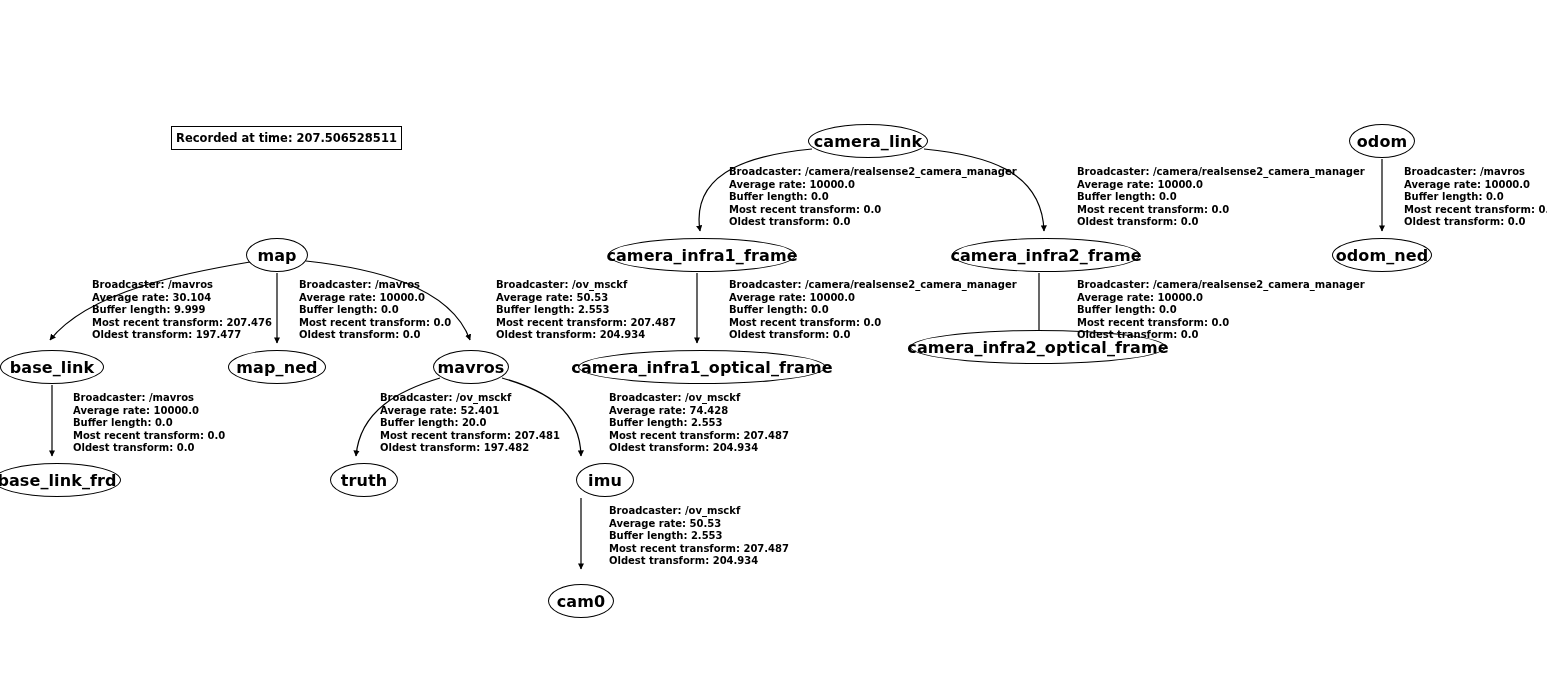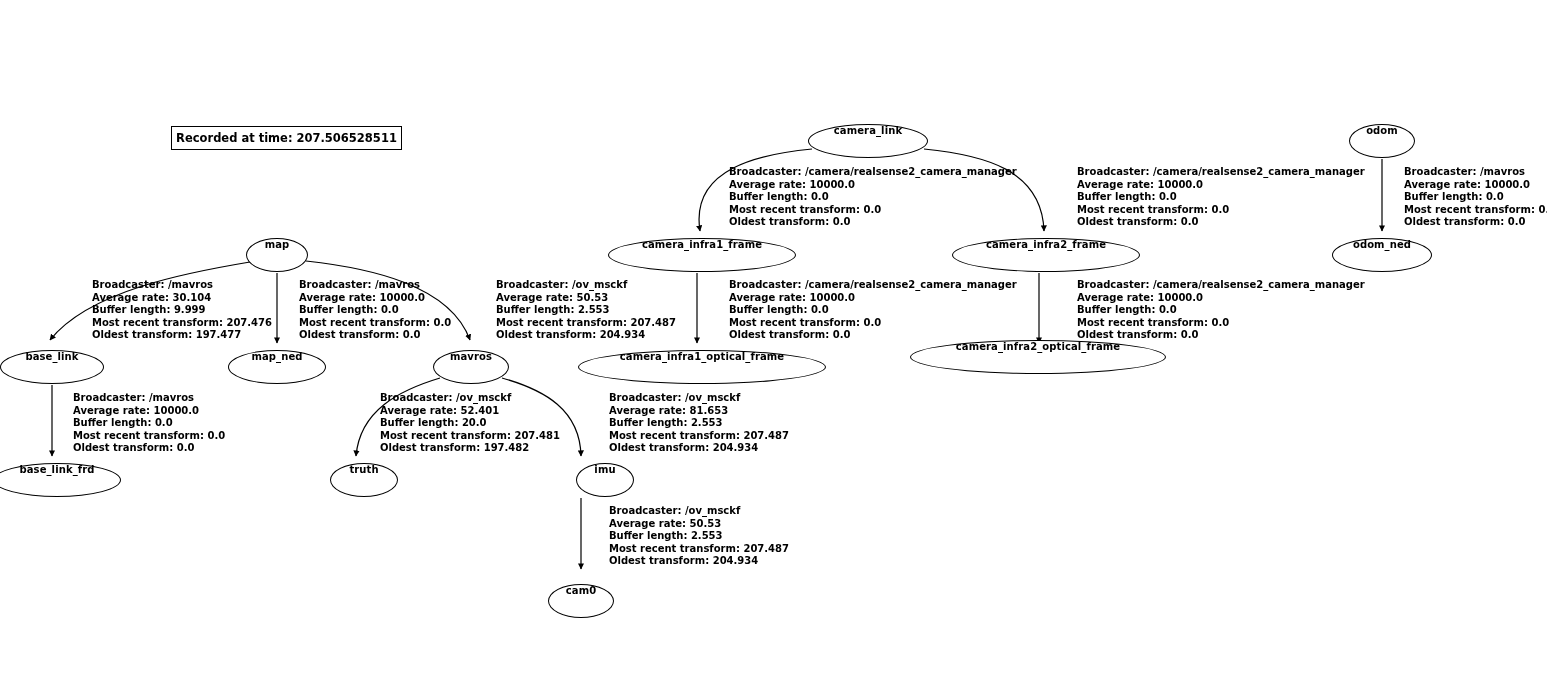--- a/index.html
+++ b/index.html
@@ -19,28 +19,28 @@
     position: absolute;
     left: 0;
     top: 0;
     width: 1547px;
     height: 689px;
     pointer-events: none;
   }
   .node {
     position: absolute;
     display: flex;
-    align-items: flex-start;
+    align-items: center;
     justify-content: center;
     border: 1.2px solid #000000;
     border-radius: 50%;
     background: #ffffff;
     box-sizing: border-box;
     color: #000000;
-    font-size: 10px;
+    font-size: 16px;
     font-weight: 700;
     letter-spacing: 0.1px;
     white-space: nowrap;
     z-index: 2;
   }
   .edge-label {
     position: absolute;
     color: #000000;
     font-size: 10px;
     font-weight: 700;
@@ -126,21 +126,21 @@
       </div>
       <div class="node" style="left: 608px; top: 238px; width: 188px; height: 34px;">
         <span>camera_infra1_frame</span>
       </div>
       <div class="node" style="left: 952px; top: 238px; width: 188px; height: 34px;">
         <span>camera_infra2_frame</span>
       </div>
       <div class="node" style="left: 578px; top: 350px; width: 248px; height: 34px;">
         <span>camera_infra1_optical_frame</span>
       </div>
-      <div class="node" style="left: 910px; top: 340px; width: 256px; height: 34px;">
+      <div class="node" style="left: 910px; top: 330px; width: 256px; height: 34px;">
         <span>camera_infra2_optical_frame</span>
       </div>
       <div class="node" style="left: 1349px; top: 124px; width: 66px; height: 34px;">
         <span>odom</span>
       </div>
       <div class="node" style="left: 1332px; top: 238px; width: 100px; height: 34px;">
         <span>odom_ned</span>
       </div>
     </div>
   <div id="label-layer">
@@ -174,21 +174,21 @@
       </div>
       <div class="edge-label" style="left: 380px; top: 392px;">
         <div>Broadcaster: /ov_msckf</div>
         <div>Average rate: 52.401</div>
         <div>Buffer length: 20.0</div>
         <div>Most recent transform: 207.481</div>
         <div>Oldest transform: 197.482</div>
       </div>
       <div class="edge-label" style="left: 609px; top: 392px;">
         <div>Broadcaster: /ov_msckf</div>
-        <div>Average rate: 81.653</div>
+        <div>Average rate: 74.428</div>
         <div>Buffer length: 2.553</div>
         <div>Most recent transform: 207.487</div>
         <div>Oldest transform: 204.934</div>
       </div>
       <div class="edge-label" style="left: 609px; top: 505px;">
         <div>Broadcaster: /ov_msckf</div>
         <div>Average rate: 50.53</div>
         <div>Buffer length: 2.553</div>
         <div>Most recent transform: 207.487</div>
         <div>Oldest transform: 204.934</div>

